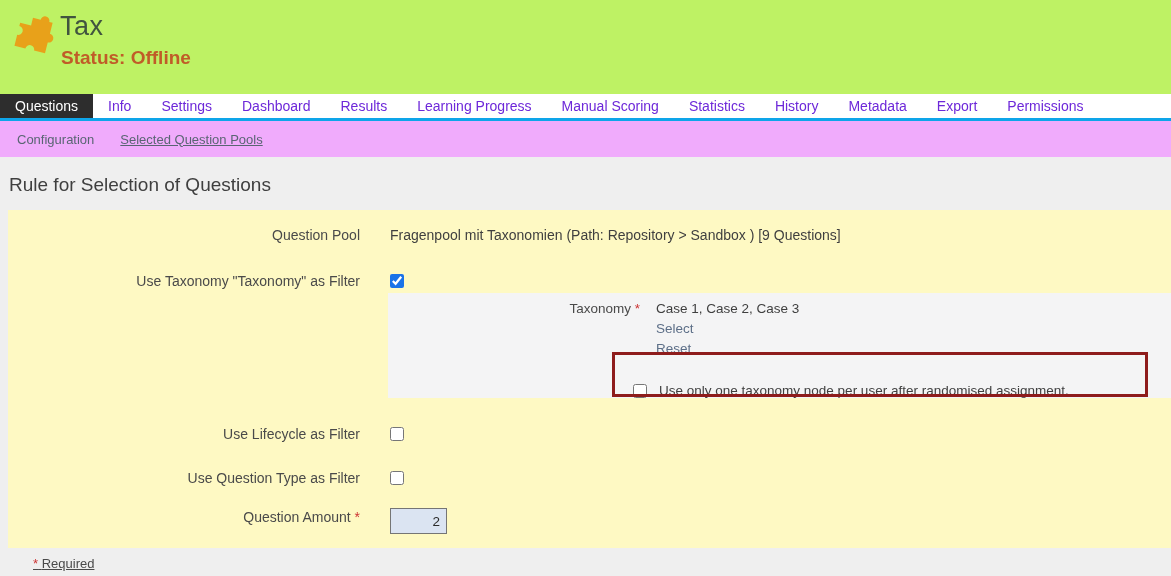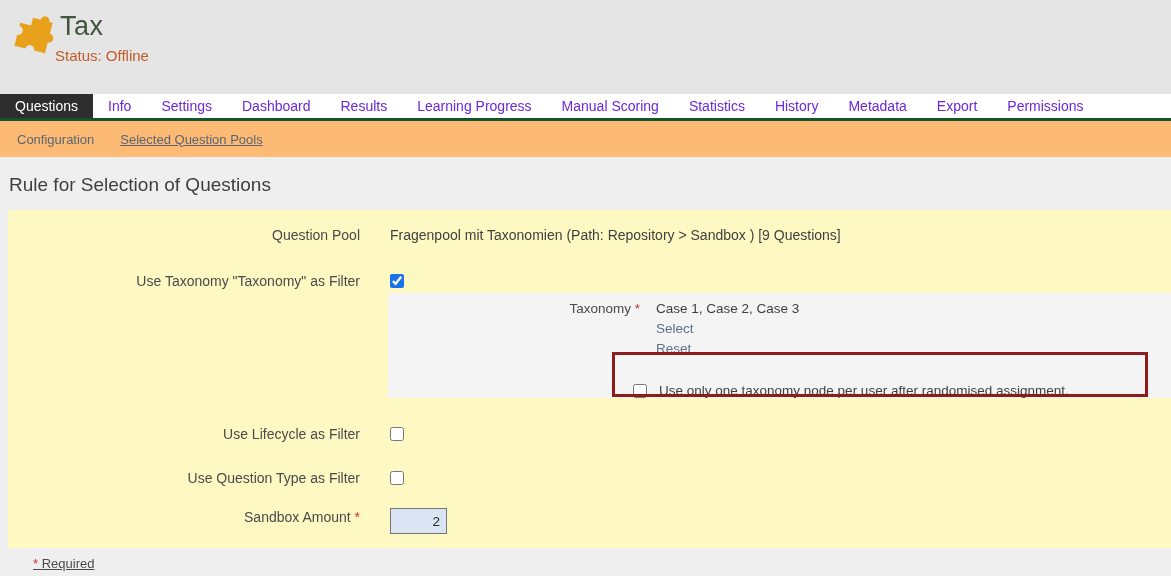--- a/index.html
+++ b/index.html
@@ -5,32 +5,32 @@
   * { box-sizing: border-box; margin: 0; padding: 0; }
   html, body { width: 1171px; height: 576px; overflow: hidden; }
   body {
     font-family: "Liberation Sans", "DejaVu Sans", sans-serif;
     background: #ffffff;
     color: #4a4a4a;
     position: relative;
   }
 
   
-  .obj-header { height: 94px; background: #e5e5e5; position: relative; }
+  .obj-header { height: 94px; background: #bef264; position: relative; }
   .obj-icon { position: absolute; left: 12px; top: 13px; width: 44px; height: 44px; }
   .obj-title { position: absolute; left: 60px; top: 11px; font-size: 27px; font-weight: 400; color: #41553f; letter-spacing: .5px; }
-  .obj-status { position: absolute; left: 55px; top: 47px; font-size: 15px; color: #c05c28; }
+  .obj-status { position: absolute; left: 61px; top: 47px; font-size: 19px; color: #c05c28; font-weight: bold; }
 
   
-  .tabbar { display: flex; align-items: stretch; height: 27px; border-bottom: 3px solid #14532d; background: #ffffff; }
+  .tabbar { display: flex; align-items: stretch; height: 27px; border-bottom: 3px solid #0ea5e9; background: #ffffff; }
   .tab { display: flex; align-items: center; padding: 0 15px; font-size: 14px; color: #6d28d9; text-decoration: none; cursor: pointer; white-space: nowrap; }
   .tab.active { background: #2d2d2d; color: #ffffff; }
 
   
-  .subtabbar { height: 36px; background: #fdba74; display: flex; align-items: center; padding-left: 17px; }
+  .subtabbar { height: 36px; background: #f0abfc; display: flex; align-items: center; padding-left: 17px; }
   .subtab { font-size: 13px; color: #596573; text-decoration: none; margin-right: 26px; cursor: pointer; }
   .subtab.active { text-decoration: underline; }
 
   
   .content { background: #efefef; height: 419px; position: relative; }
   .page-title { font-size: 19px; font-weight: 400; color: #3f3f3f; padding: 17px 0 0 9px; height: 53px; }
 
   .panel { background: #fef9c3; margin-left: 8px; height: 338px; padding-top: 16px; }
 
   .frow { display: flex; align-items: flex-start; }
@@ -139,21 +139,21 @@
 
     <div class="frow mt-r4">
       <label class="lbl-cell">Use Question Type as Filter</label>
       <div class="ctl-cell">
         <input type="checkbox" style="">
       </div>
     </div>
 
     <div class="frow mt-r5">
       <label class="lbl-cell">
-        <span>Sandbox Amount</span>
+        <span>Question Amount</span>
         <span class="req-star">*</span>
       </label>
       <div class="ctl-cell">
         <input type="text" class="amount-input" value="2" style="">
       </div>
     </div>
 
   </div>
 
   <div class="footer-note">

